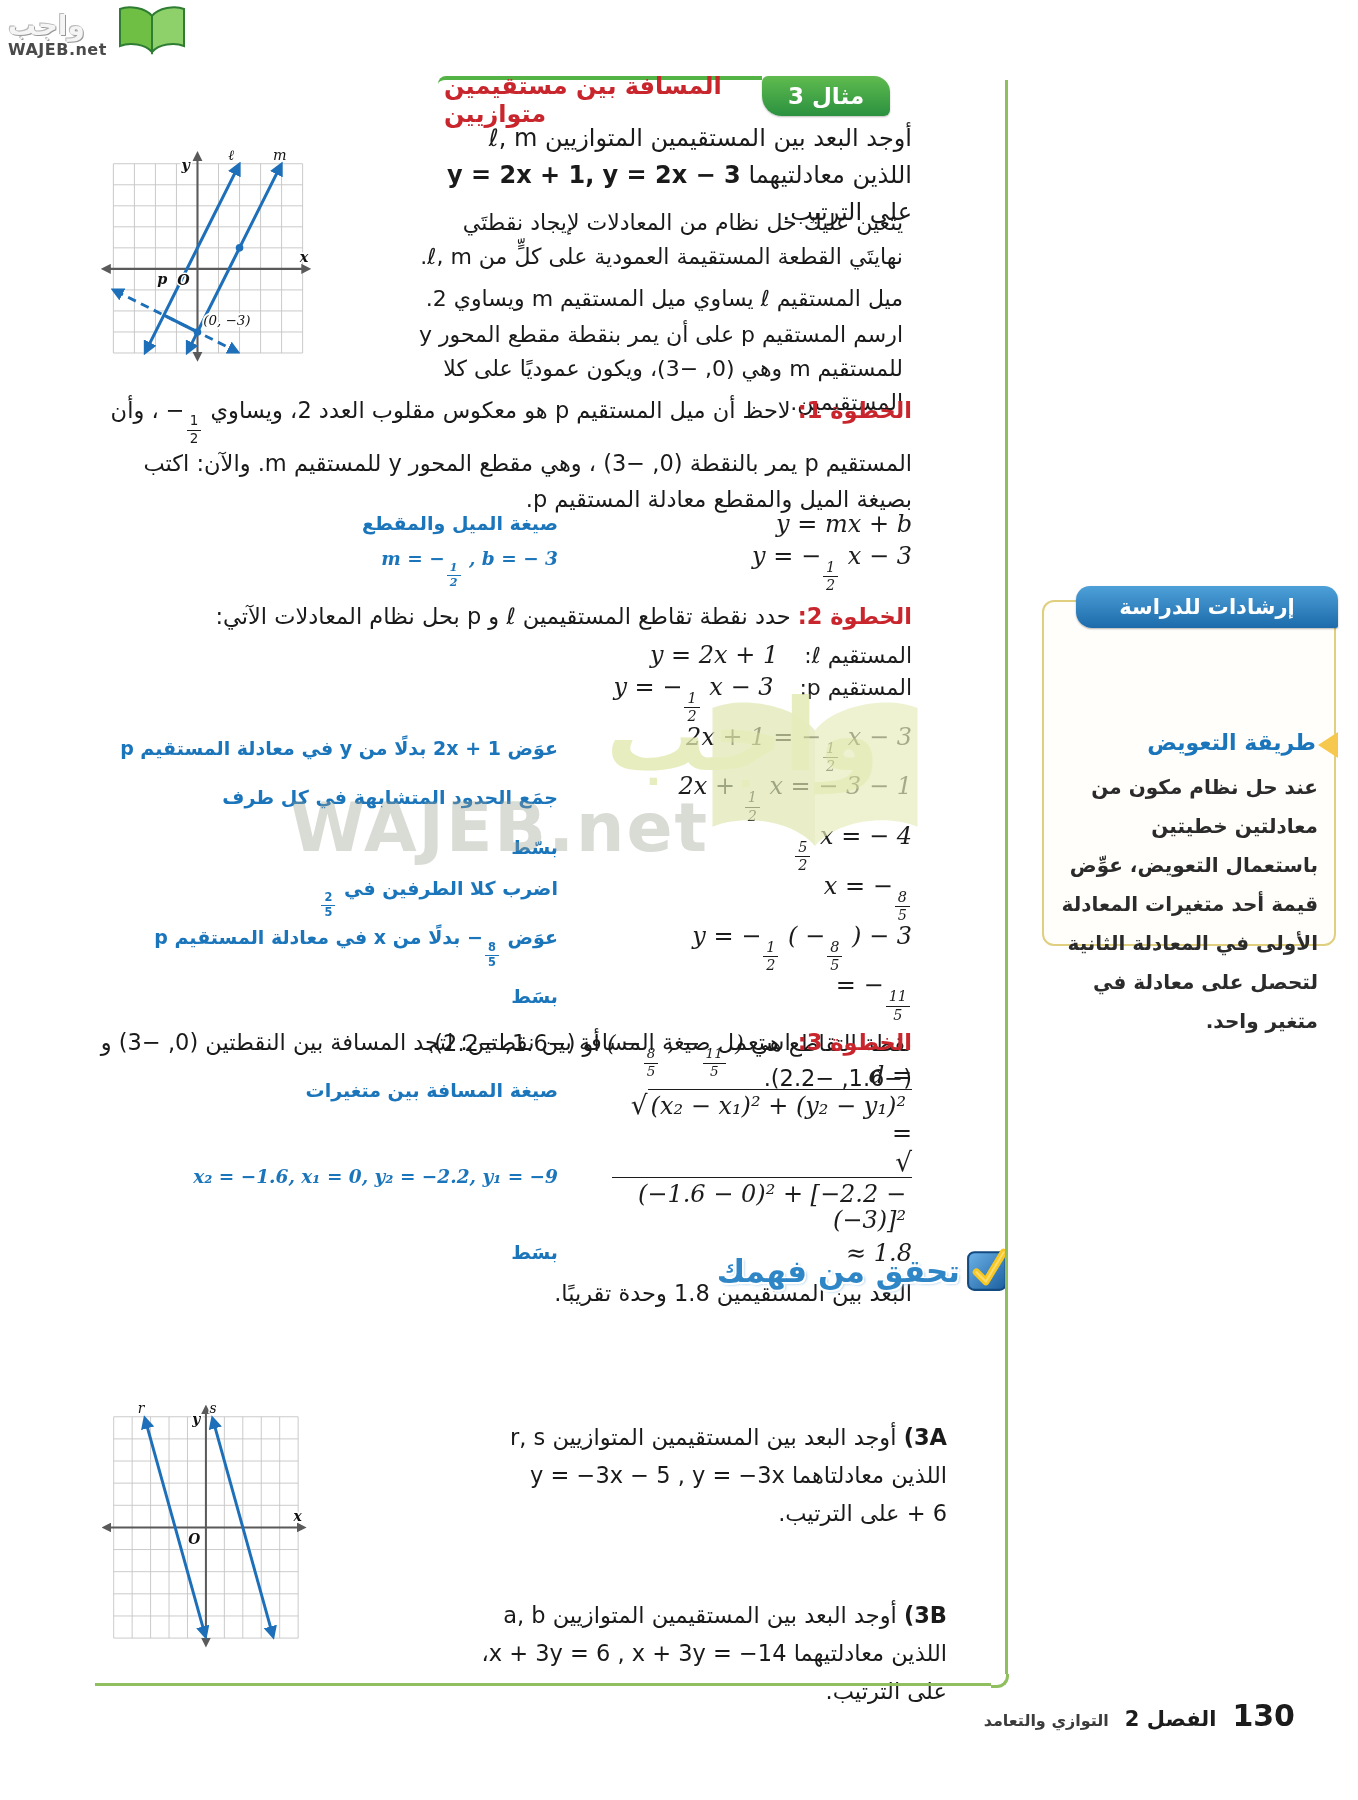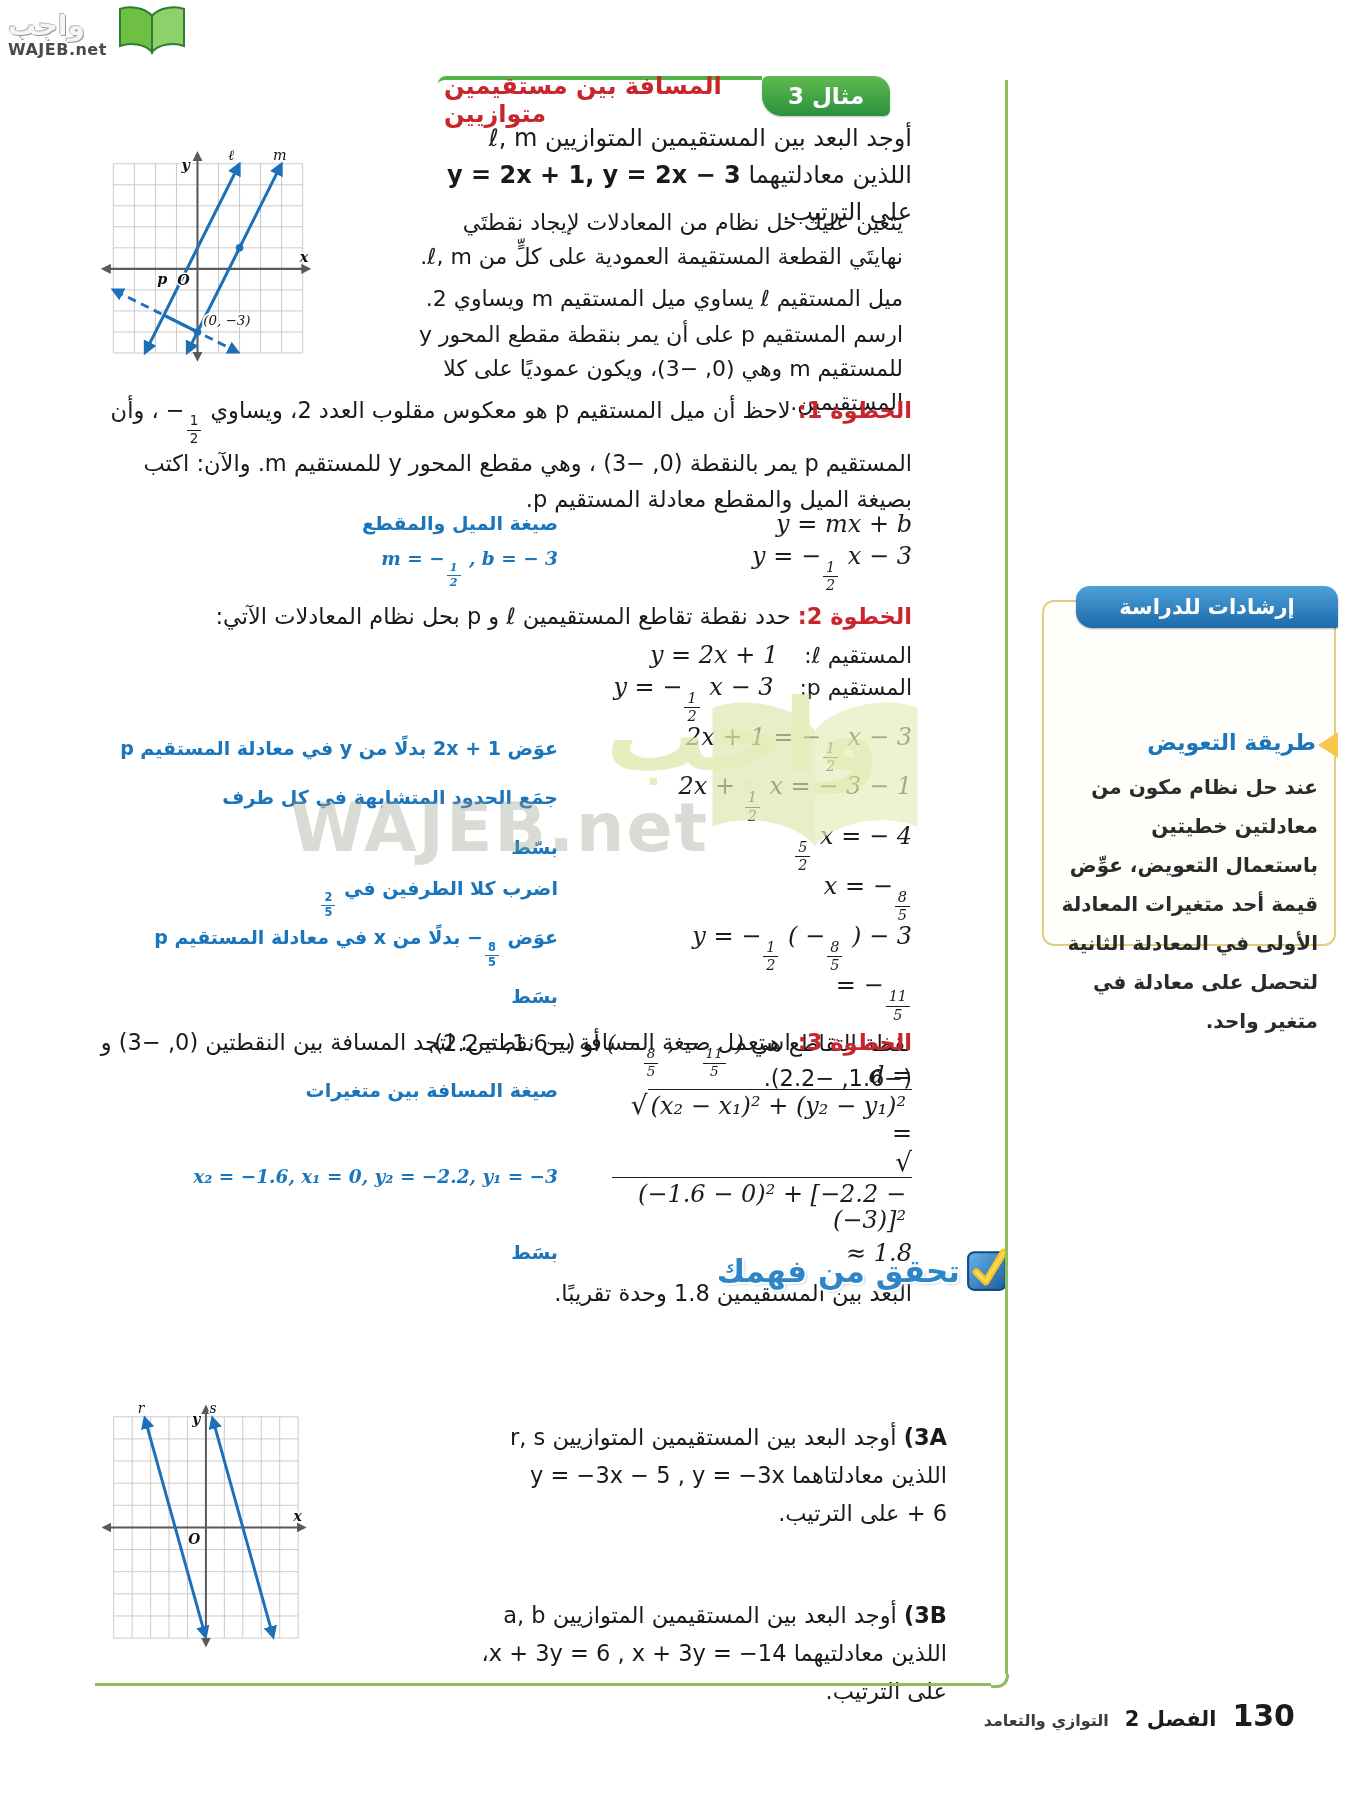--- a/index.html
+++ b/index.html
@@ -264,21 +264,21 @@
     <span class="slabel">الخطوة 3:</span>
     <span>استعمل صيغة المسافة بين نقطتين؛ لتجد المسافة بين النقطتين (0, −3) و (−1.6, −2.2).</span>
   </div>
 
   <div class="abs work" style="top:1062px">
     <div class="wrow tall">
       <div class="ann">صيغة المسافة بين متغيرات</div>
       <div class="eq">d = <span class="mf" dir="ltr"><span class="rad">√</span><span class="sqrt">(x₂ − x₁)² + (y₂ − y₁)²</span></span></div>
     </div>
     <div class="wrow tall">
-      <div class="ann ann-math">x₂ = −1.6, x₁ = 0, y₂ = −2.2, y₁ = −3</div>
+      <div class="ann ann-math">x₂ = −1.6, x₁ = 0, y₂ = −2.2, y₁ = −9</div>
       <div class="eq">= <span class="mf" dir="ltr"><span class="rad">√</span><span class="sqrt">(−1.6 − 0)² + [−2.2 − (−3)]²</span></span></div>
     </div>
     <div class="wrow">
       <div class="ann">بسَط</div>
       <div class="eq">≈ 1.8</div>
     </div>
     <div class="ar concl">البُعد بين المستقيمين 1.8 وحدة تقريبًا.</div>
   </div>
 
   <div class="abs check-head">

